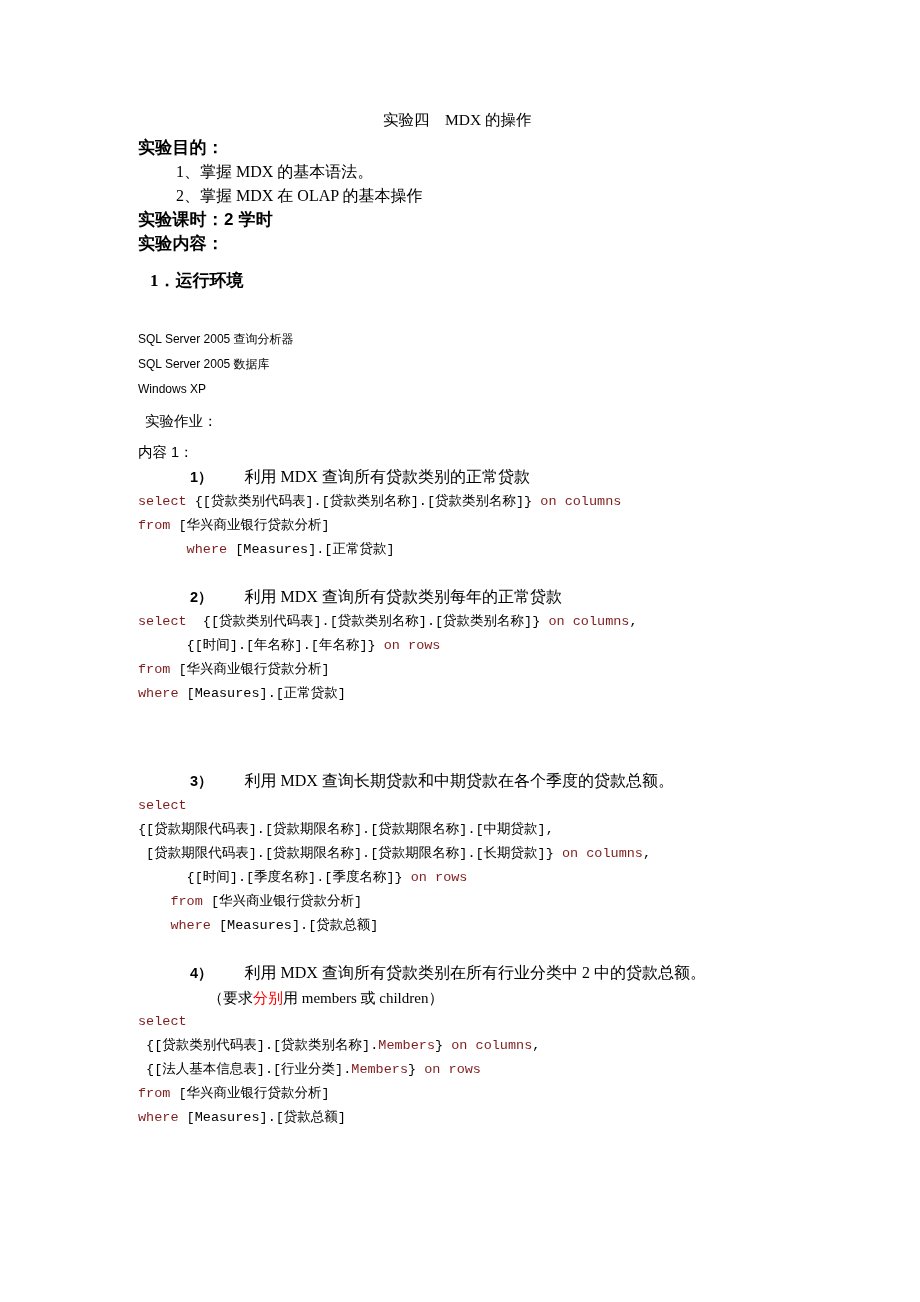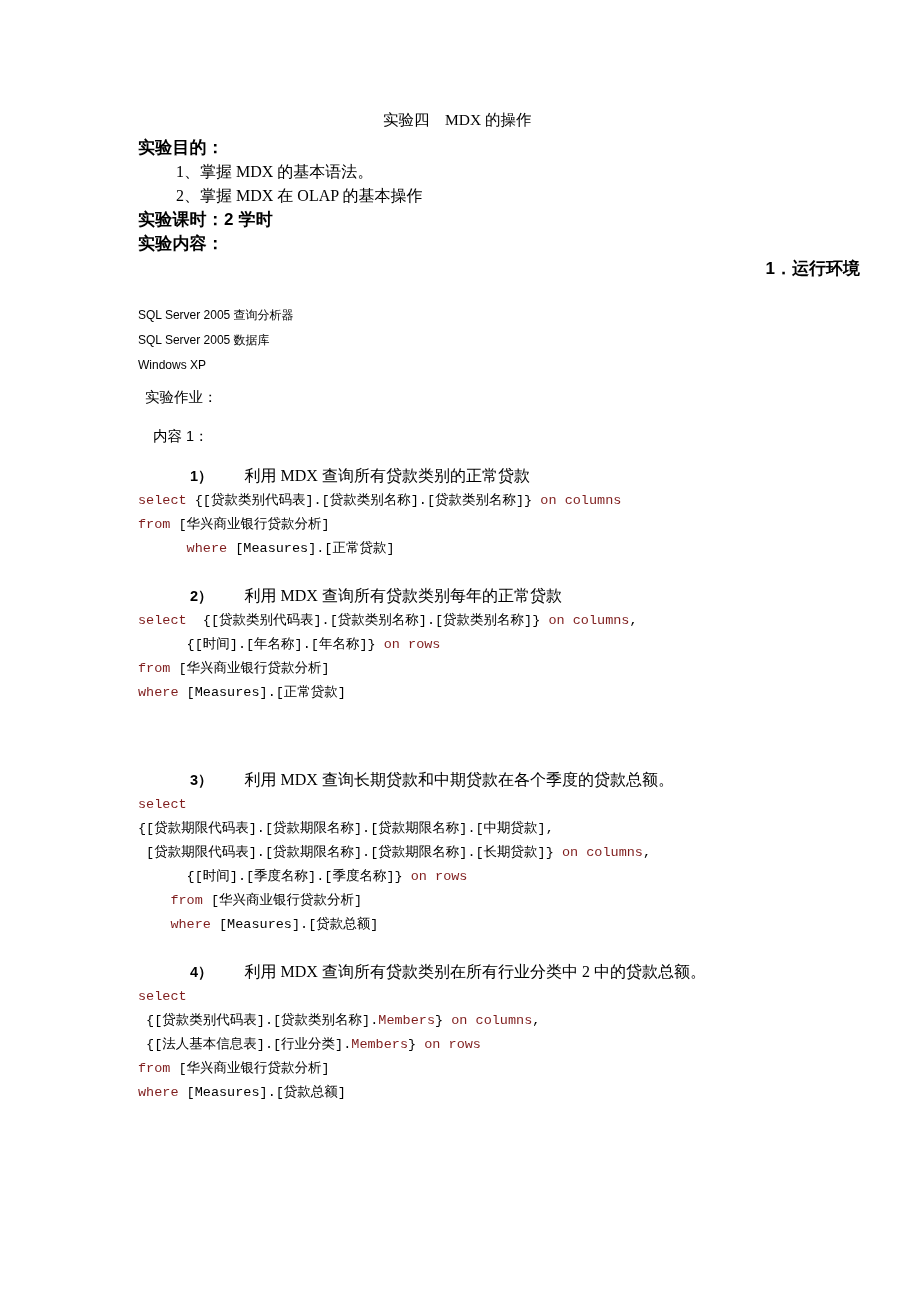--- a/index.html
+++ b/index.html
@@ -40,26 +40,25 @@
   }
   .h-bold {
     margin: 0;
     font-size: 17px;
     line-height: 24px;
     font-weight: bold;
     font-family: "Liberation Sans", "DejaVu Sans", sans-serif;
     letter-spacing: 0.2px;
   }
   .h-bold-serifnum {
-    margin: 0;
+    margin: 12px;
     font-size: 17px;
     line-height: 25px;
     font-weight: bold;
-    font-family: Liberation Sans, sans-serif;
-    text-align: right;
+    font-family: Liberation Serif, serif;
   }
   .numbered {
     margin: 0;
     padding-left: 38px;
     font-size: 16px;
     line-height: 24px;
     font-family: "Liberation Serif", "DejaVu Serif", serif;
     white-space: pre;
   }
   .env-line {
@@ -68,21 +67,21 @@
     line-height: 25px;
     font-family: "Liberation Sans", "DejaVu Sans", sans-serif;
   }
   .plain {
     margin: 7px;
     font-size: 14.5px;
     line-height: 24px;
     font-family: "Liberation Serif", "DejaVu Serif", serif;
   }
   .plain-sans {
-    margin: 15px;
+    margin: 0;
     font-size: 14.5px;
     line-height: 24px;
     font-family: "Liberation Sans", "DejaVu Sans", sans-serif;
   }
   .task-head {
     margin: 0;
     padding-left: 52px;
     font-size: 16px;
     line-height: 26px;
     font-family: "Liberation Serif", "DejaVu Serif", serif;
@@ -161,19 +160,20 @@
   <div class="code-block"><span><span class="kw">select</span></span>
 <span><span>{[贷款期限代码表].[贷款期限名称].[贷款期限名称].[中期贷款],</span></span>
 <span><span> [贷款期限代码表].[贷款期限名称].[贷款期限名称].[长期贷款]} </span><span class="kw">on columns</span><span>,</span></span>
 <span><span>      {[时间].[季度名称].[季度名称]} </span><span class="kw">on rows</span></span>
 <span><span class="kw">    from</span><span> [华兴商业银行贷款分析]</span></span>
 <span><span class="kw">    where</span><span> [Measures].[贷款总额]</span></span></div>
 
   <div class="gap-md"></div>
 
   <div class="task-head"><span class="idx">4）</span>　　<span>利用 MDX 查询所有贷款类别在所有行业分类中 2 中的贷款总额。</span></div>
+  <div class="task-note"><span>（要求</span><span class="red">分别</span><span>用 members 或 children）</span></div>
   <div class="code-block"><span><span class="kw">select</span></span>
 <span><span> {[贷款类别代码表].[贷款类别名称].</span><span class="kw">Members</span><span>} </span><span class="kw">on columns</span><span>,</span></span>
 <span><span> {[法人基本信息表].[行业分类].</span><span class="kw">Members</span><span>} </span><span class="kw">on rows</span></span>
 <span><span class="kw">from</span><span> [华兴商业银行贷款分析]</span></span>
 <span><span class="kw">where</span><span> [Measures].[贷款总额]</span></span></div>
 
 </div>
 
 </body></html>

